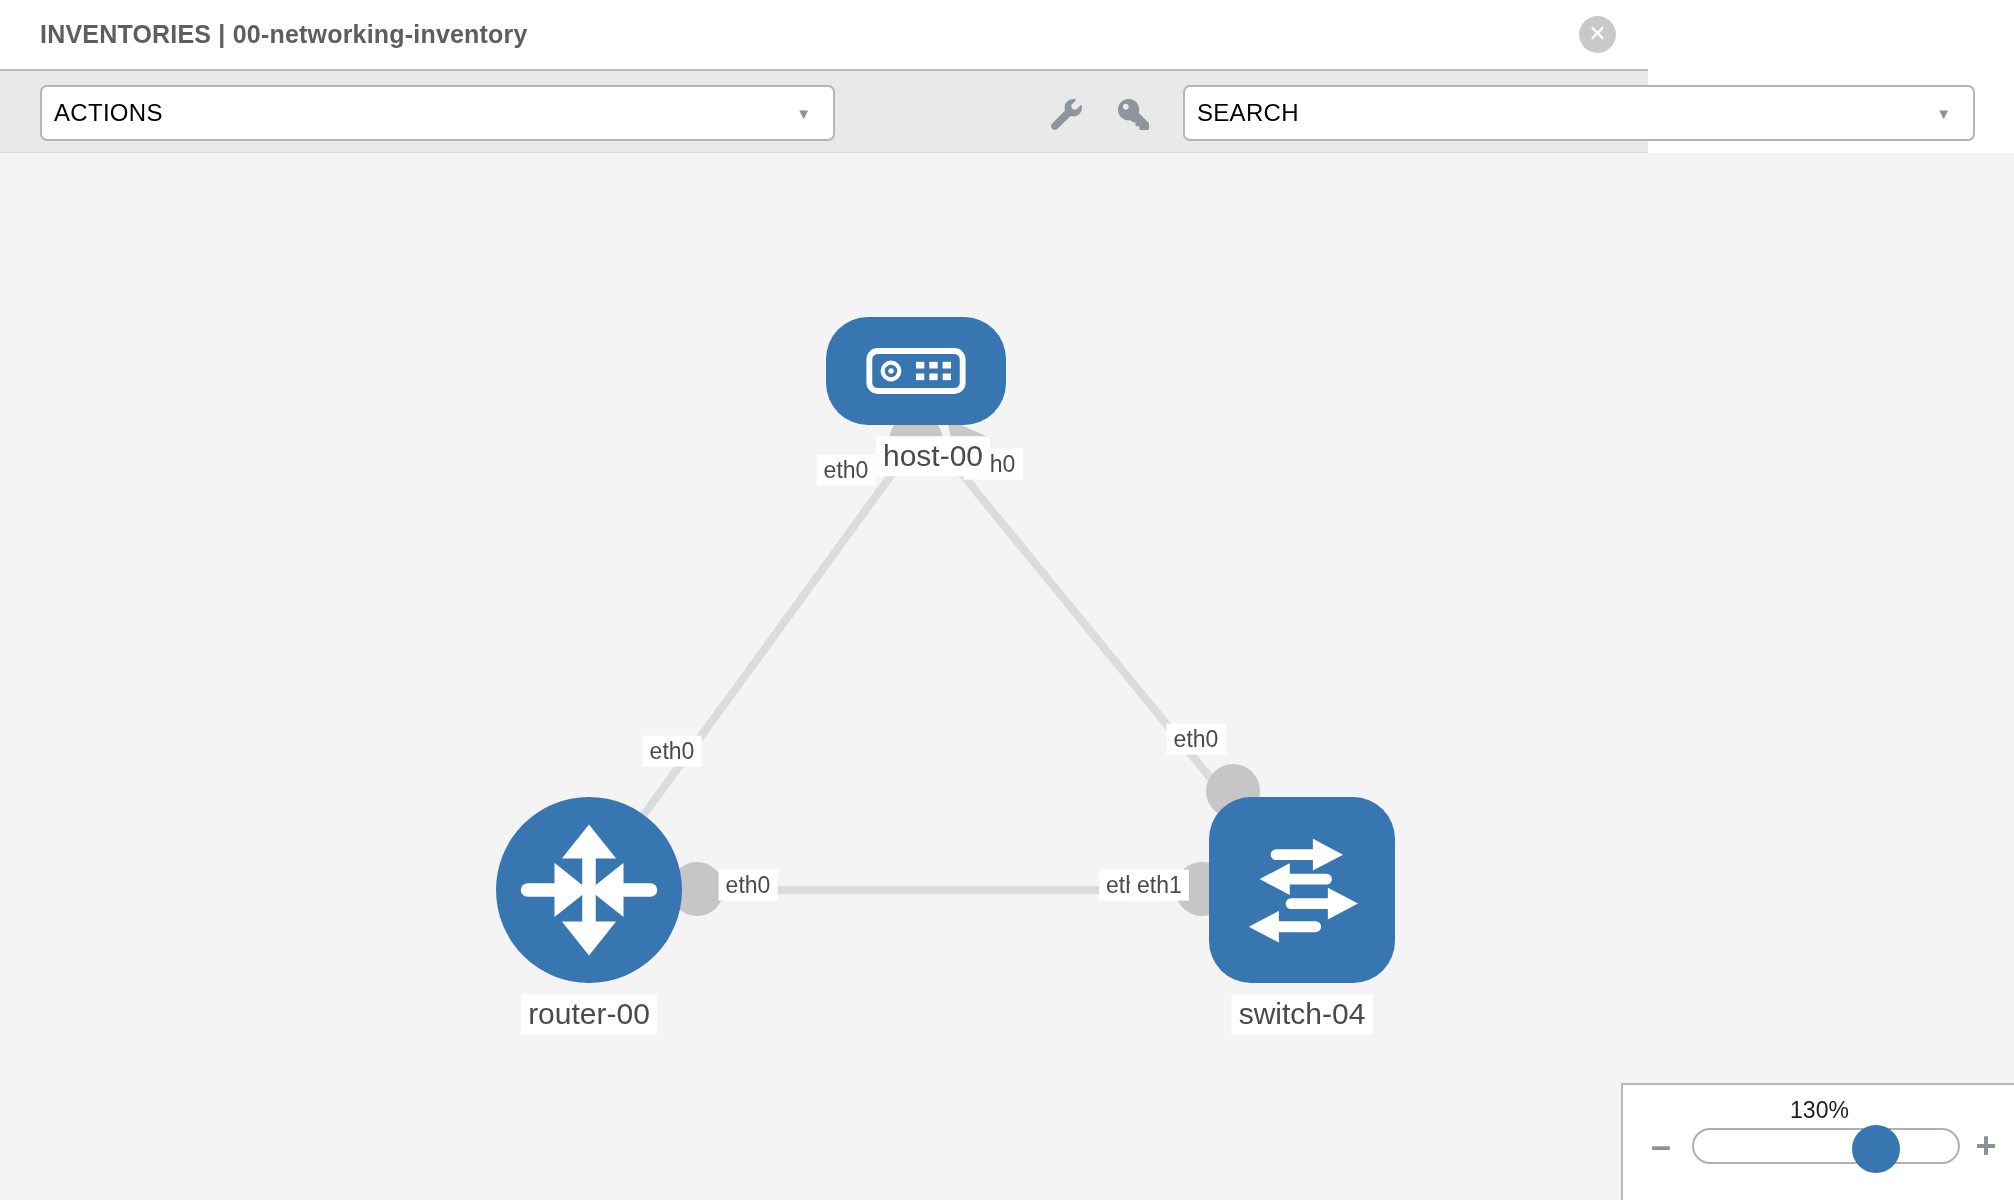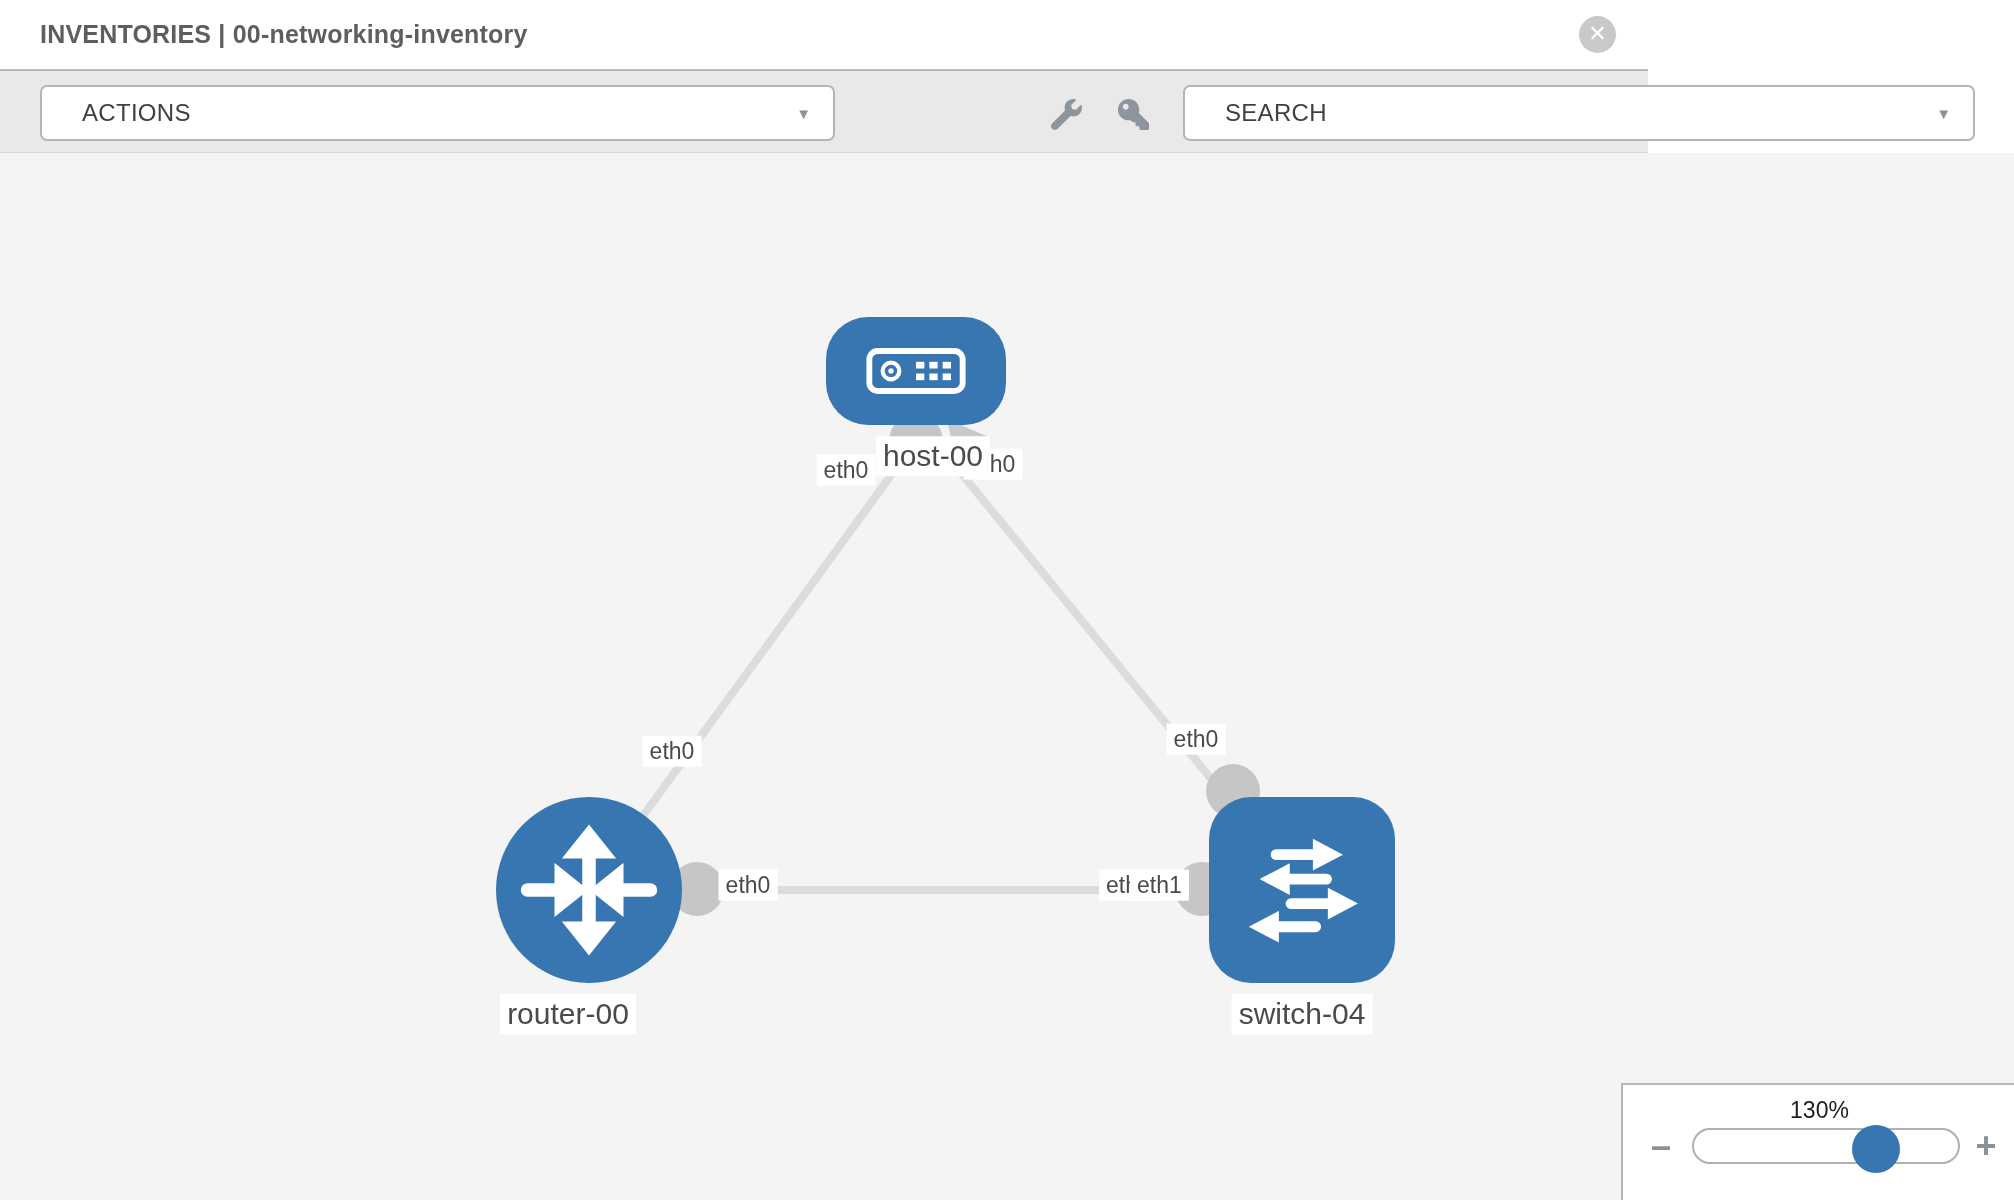--- a/index.html
+++ b/index.html
@@ -26,21 +26,21 @@
 
   
   .toolbar{
     position:absolute;left:0;top:71px;width:100%;height:81px;background:#e9e9e9;
     border-bottom:1px solid #d9d9d9;
   }
   .select-box{
     position:absolute;top:14px;height:56px;background:#fff;border:2px solid #b5b5b5;
     border-radius:7px;display:flex;align-items:center;box-sizing:border-box;cursor:pointer;
   }
-  .select-label{font-size:24px;color:#404040;margin-left:40px;letter-spacing:.3px;}
+  .select-label{font-size:24px;color:#000000;margin-left:12px;letter-spacing:.3px;}
   .select-caret{
     position:absolute;right:22px;top:50%;transform:translateY(-50%);
     font-size:15px;color:#8c929a;
   }
   .actions-box{left:40px;width:795px;}
   .search-box{left:1183px;width:792px;text-align:right;}
   .tool-icon-btn{
     position:absolute;top:26px;width:34px;height:34px;cursor:pointer;
     display:flex;align-items:center;justify-content:center;background:none;border:none;padding:0;
   }
@@ -179,21 +179,21 @@
           <polygon points="40,32 21,42 40,52" stroke-width="2"></polygon>
           <line x1="42" y1="60" x2="72" y2="60" stroke-width="8"></line>
           <polygon points="70,50 89,60 70,70" stroke-width="2"></polygon>
           <line x1="60" y1="77" x2="30" y2="77" stroke-width="8"></line>
           <polygon points="32,67 13,77 32,87" stroke-width="2"></polygon>
         </g>
       </svg>
     </div>
 
     <div class="viz-label node-name" style="left:916px;top:303px;z-index:3;margin-left:17px;">host-00</div>
-    <div class="viz-label node-name" style="left:568px;top:861px;z-index:3;">router-00</div>
+    <div class="viz-label node-name" style="left:589px;top:861px;z-index:3;">router-00</div>
     <div class="viz-label node-name" style="left:1302px;top:861px;z-index:3;">switch-04</div>
 
     <div class="viz-label iface-label" style="left:846px;top:317px;">eth0</div>
     <div class="viz-label iface-label" style="left:993px;top:311px;">eth0</div>
     <div class="viz-label iface-label" style="left:672px;top:598px;">eth0</div>
     <div class="viz-label iface-label" style="left:1196px;top:586px;">eth0</div>
     <div class="viz-label iface-label" style="left:748px;top:732px;">eth0</div>
     <div class="viz-label iface-label iface-back" style="left:1099px;top:732px;">eth0</div>
     <div class="viz-label iface-label iface-front" style="left:1130px;top:732px;">eth1</div>
 

